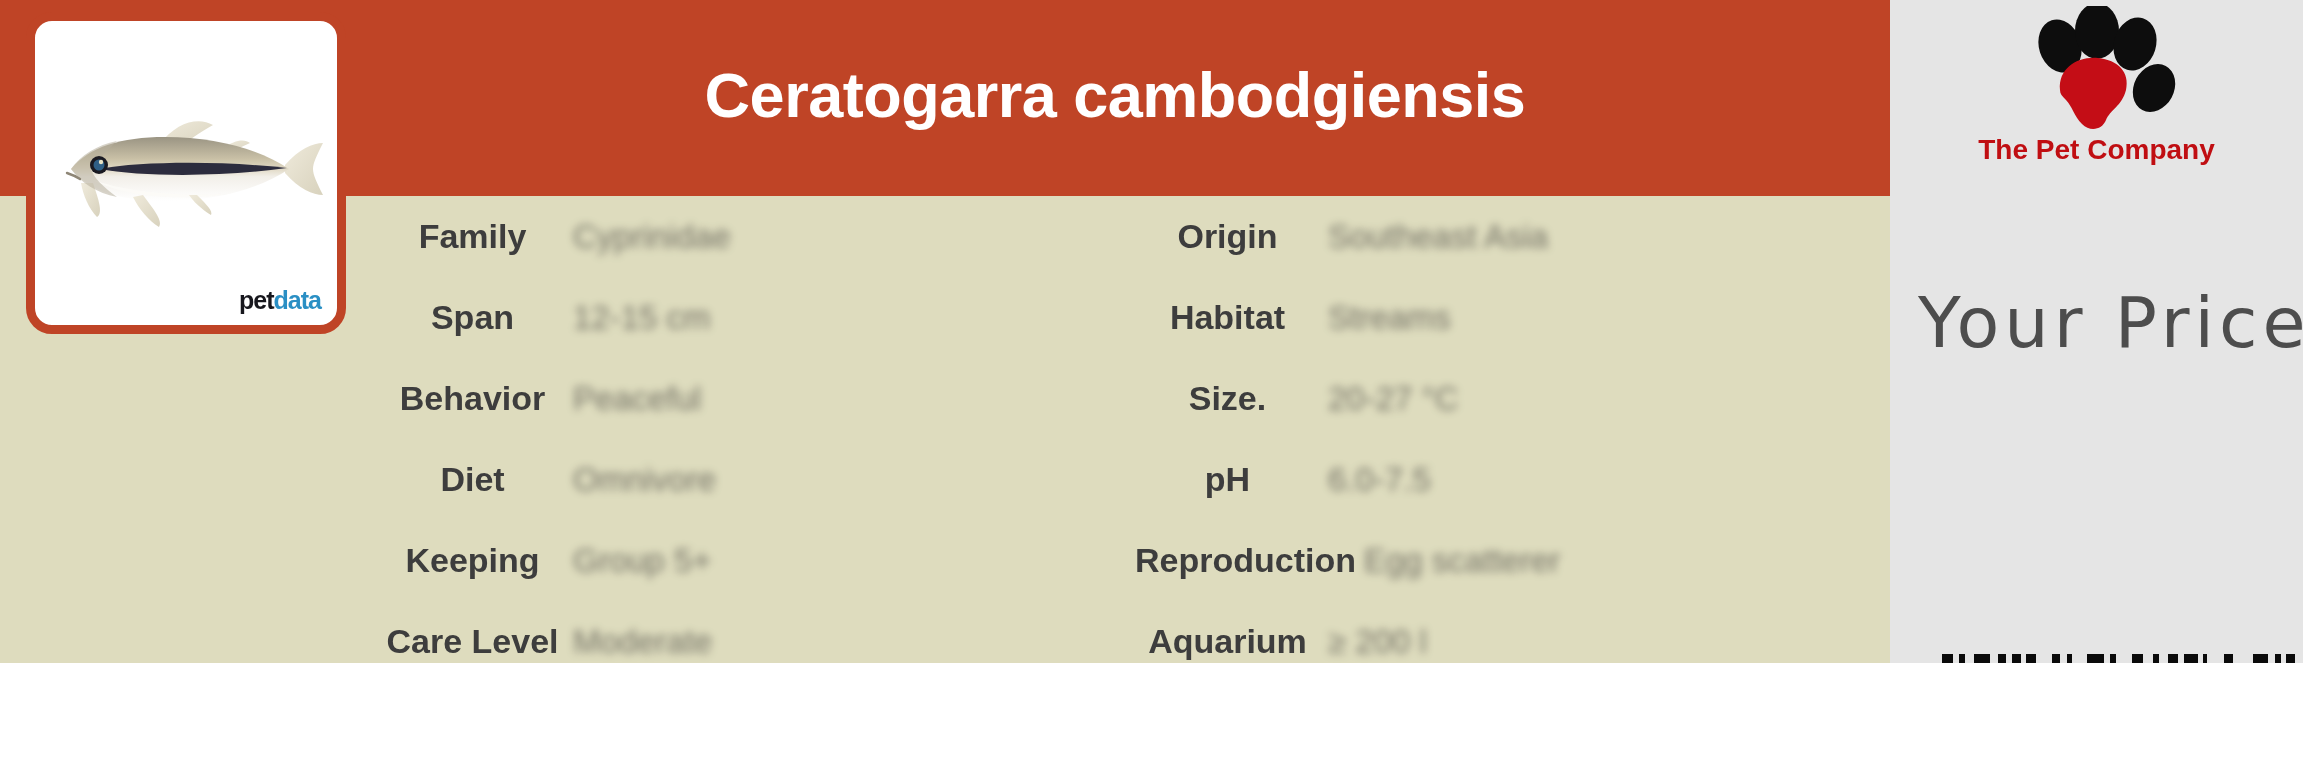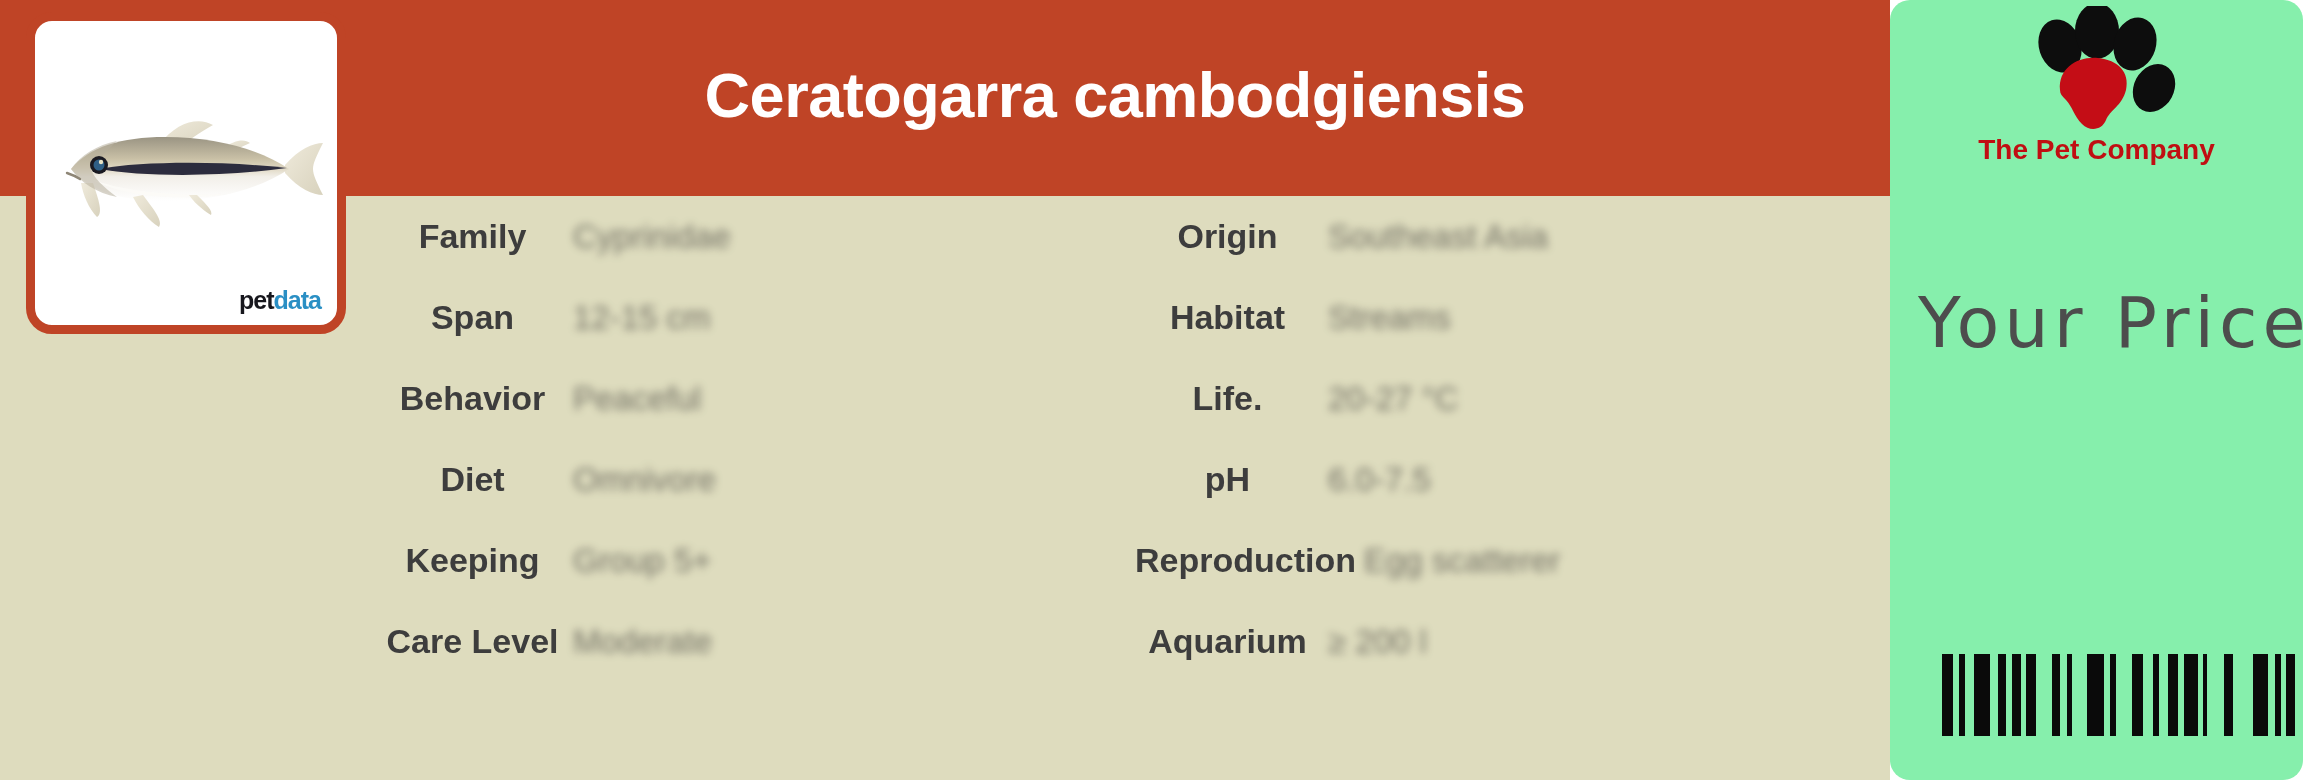--- a/index.html
+++ b/index.html
@@ -7,21 +7,21 @@
     padding: 0;
     background: #ffffff;
   }
   body {
     font-family: "Liberation Sans", "DejaVu Sans", sans-serif;
   }
 
   .label-card {
     position: relative;
     width: 2303px;
-    height: 780px;
+    height: 663px;
     overflow: hidden;
     background: #ffffff;
   }
 
   
   .main-panel {
     position: absolute;
     left: 0;
     top: 0;
     width: 1890px;
@@ -155,23 +155,22 @@
     opacity: 0.72;
   }
 
   
   .price-panel {
     position: absolute;
     left: 1890px;
     top: 0;
     width: 413px;
     height: 780px;
-    background: #86efac;
+    background: #e5e5e5;
     overflow: hidden;
-    border-radius: 20px;
   }
 
   .brand-block {
     position: absolute;
     left: 0;
     top: 6px;
     width: 413px;
     height: 192px;
     display: flex;
     flex-direction: column;
@@ -306,21 +305,21 @@
       <div class="spec-col right">
         <div class="spec-row">
           <span class="spec-label">Origin</span>
           <span class="spec-value">Southeast Asia</span>
         </div>
         <div class="spec-row">
           <span class="spec-label">Habitat</span>
           <span class="spec-value">Streams</span>
         </div>
         <div class="spec-row">
-          <span class="spec-label">Life.</span>
+          <span class="spec-label">Size.</span>
           <span class="spec-value">20-27 °C</span>
         </div>
         <div class="spec-row">
           <span class="spec-label">pH</span>
           <span class="spec-value">6.0-7.5</span>
         </div>
         <div class="spec-row">
           <span class="spec-label">Reproduction</span>
           <span class="spec-value">Egg scatterer</span>
         </div>

